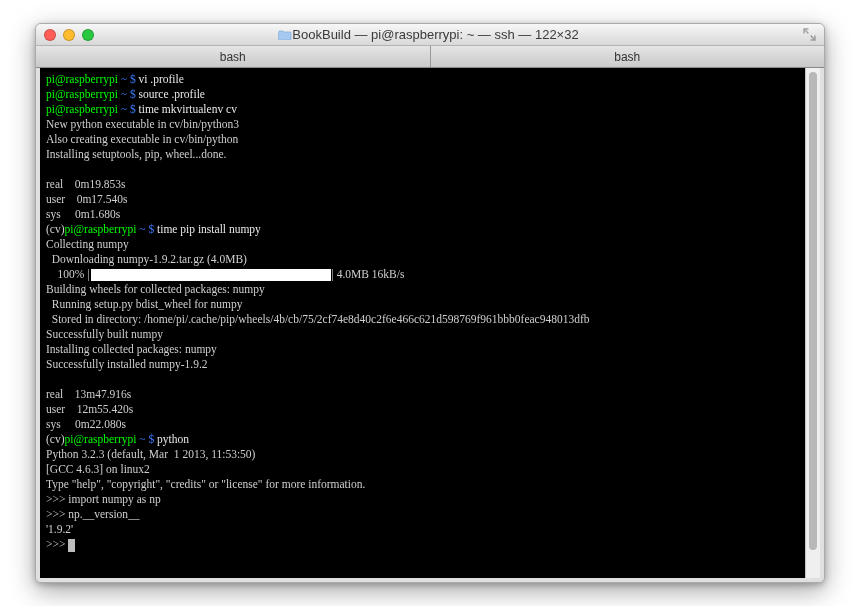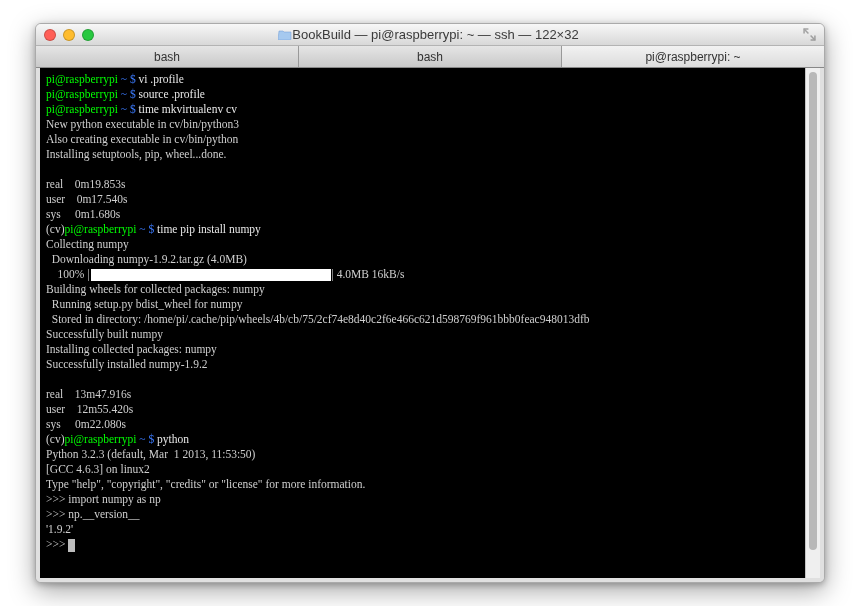--- a/index.html
+++ b/index.html
@@ -123,23 +123,20 @@
     </svg>
   </div>
 
   <div class="tabbar">
     <div class="tab">
         <span>bash</span>
       </div>
     <div class="tab">
         <span>bash</span>
       </div>
-    <div class="tab active">
-        <span>pi@raspberrypi: ~</span>
-      </div>
   </div>
 
   <div class="term-wrap">
     <div class="terminal"><span class="green">pi@raspberrypi</span> <span class="blue">~</span> <span class="blue">$</span> <span class="white">vi .profile</span>
 <span class="green">pi@raspberrypi</span> <span class="blue">~</span> <span class="blue">$</span> <span class="white">source .profile</span>
 <span class="green">pi@raspberrypi</span> <span class="blue">~</span> <span class="blue">$</span> <span class="white">time mkvirtualenv cv</span>
 <span>New python executable in cv/bin/python3</span>
 <span>Also creating executable in cv/bin/python</span>
 <span>Installing setuptools, pip, wheel...done.</span>
 

